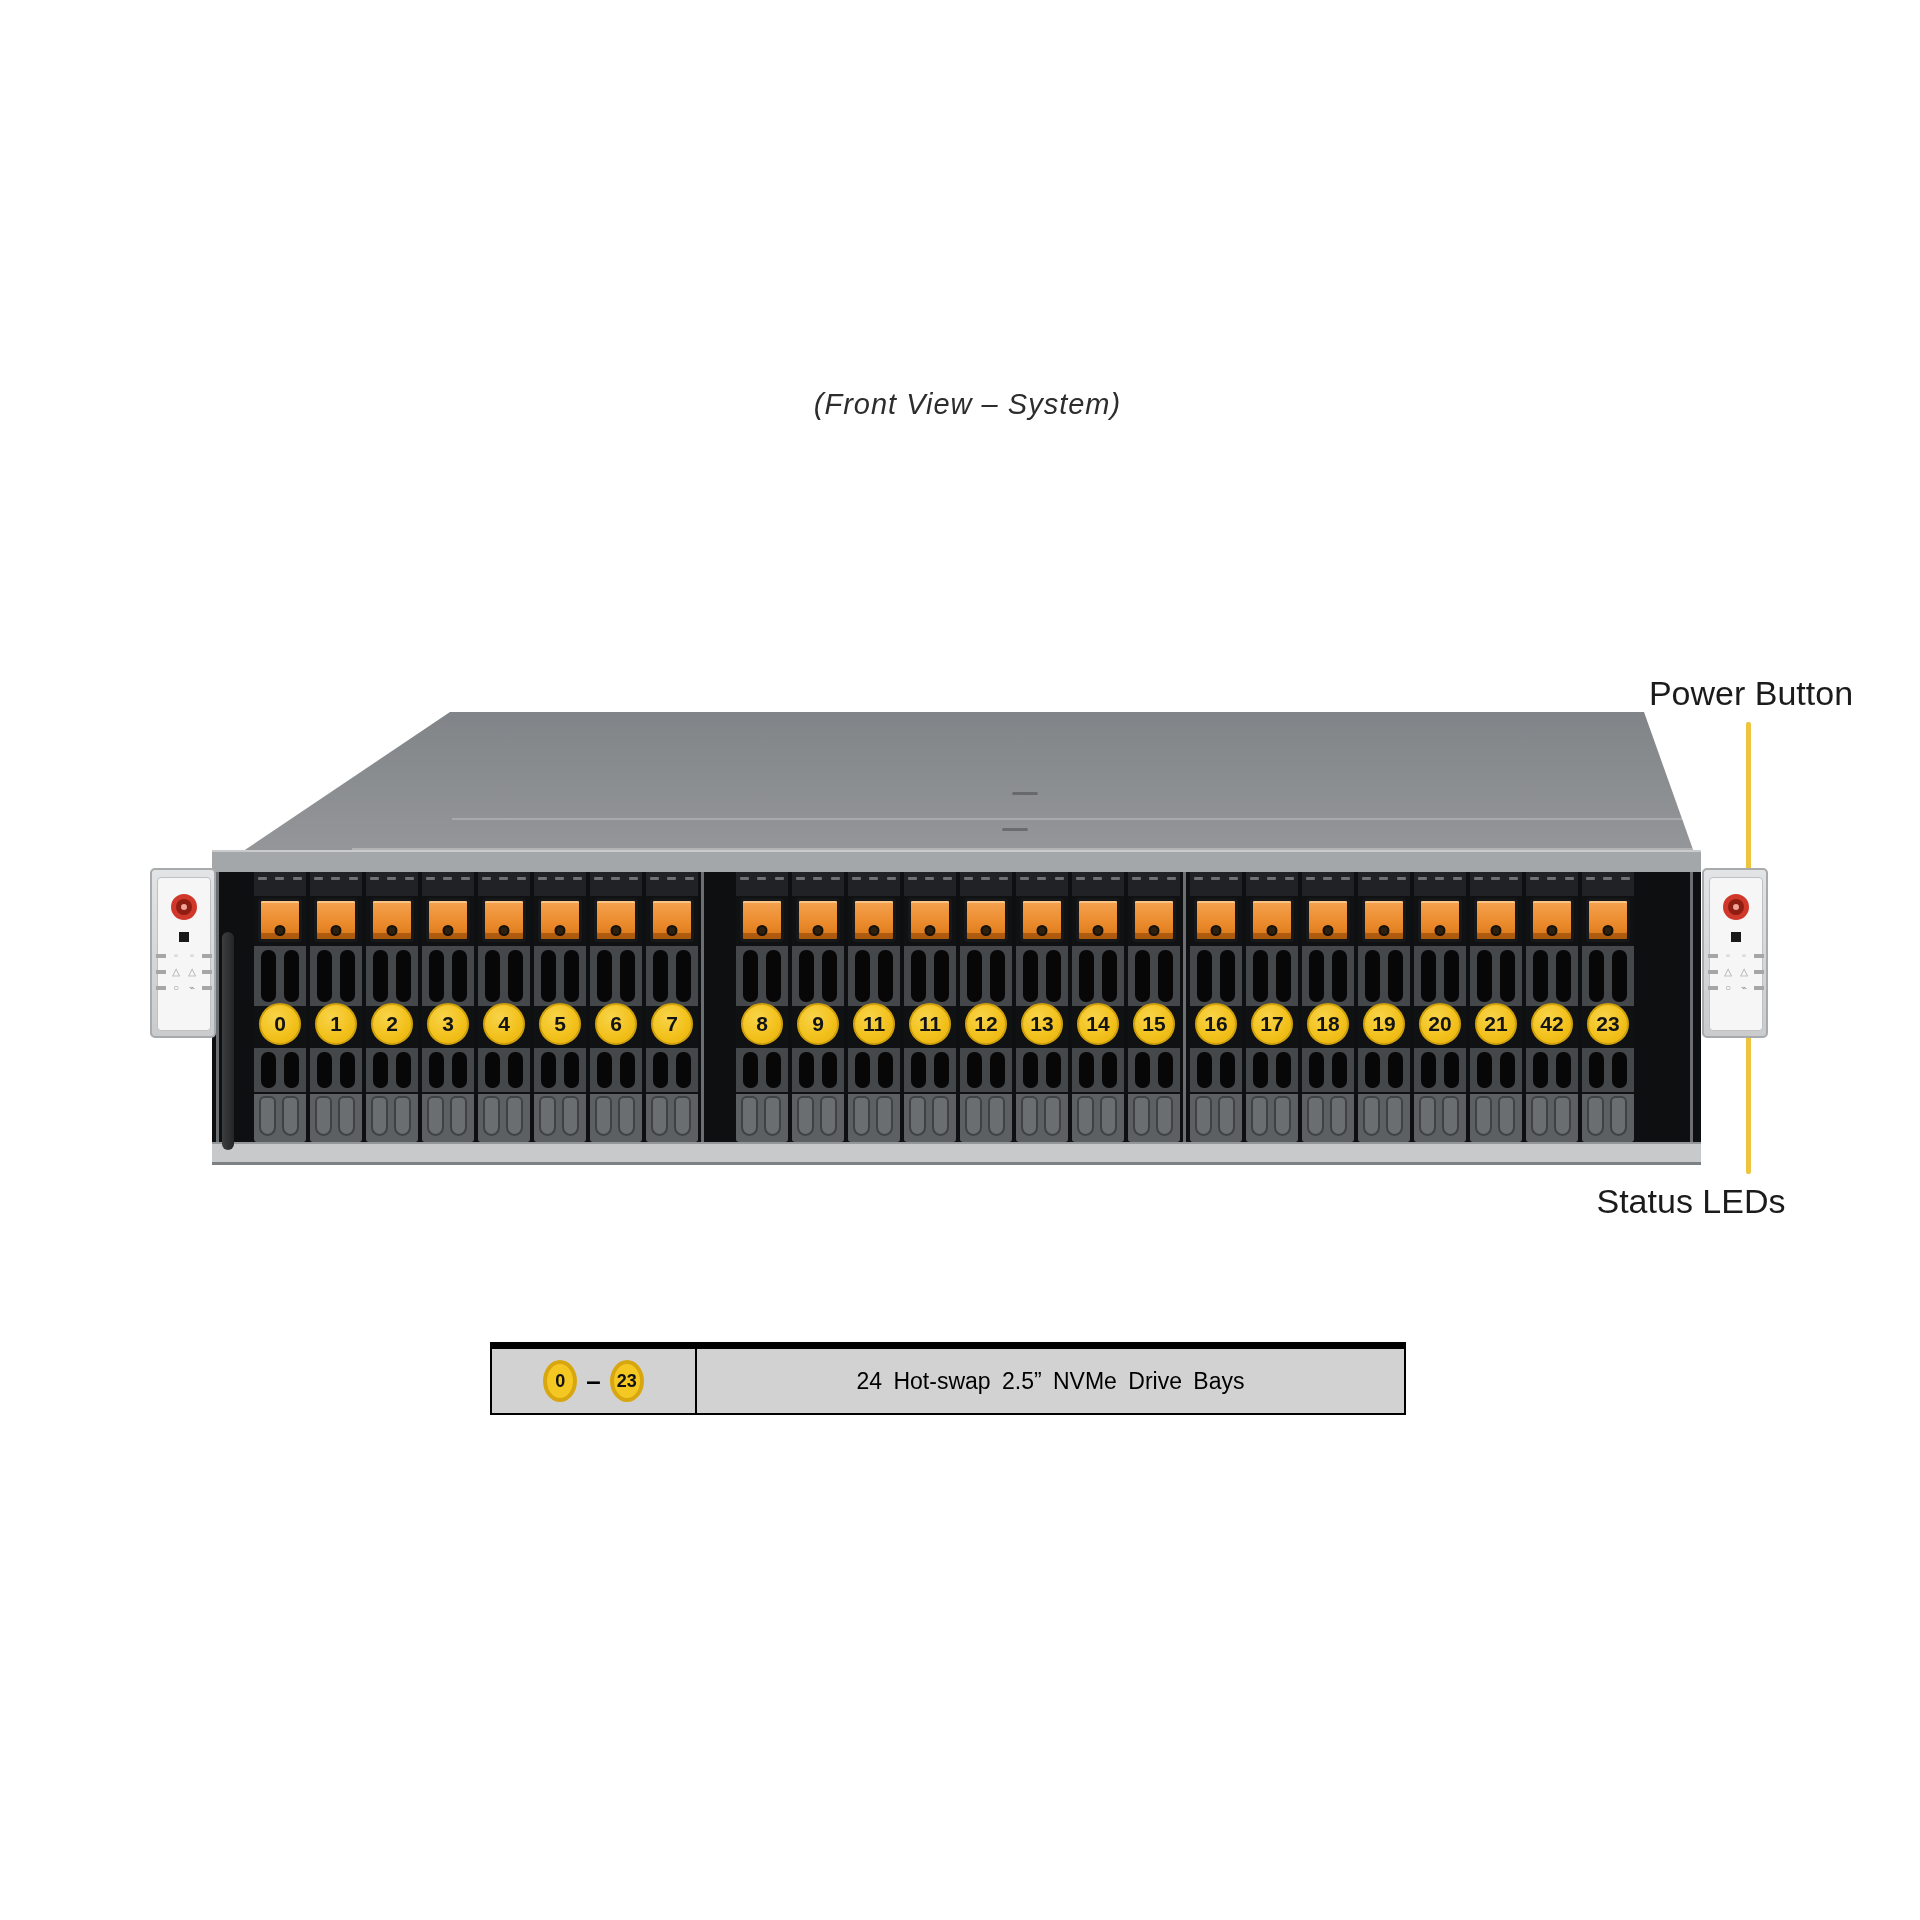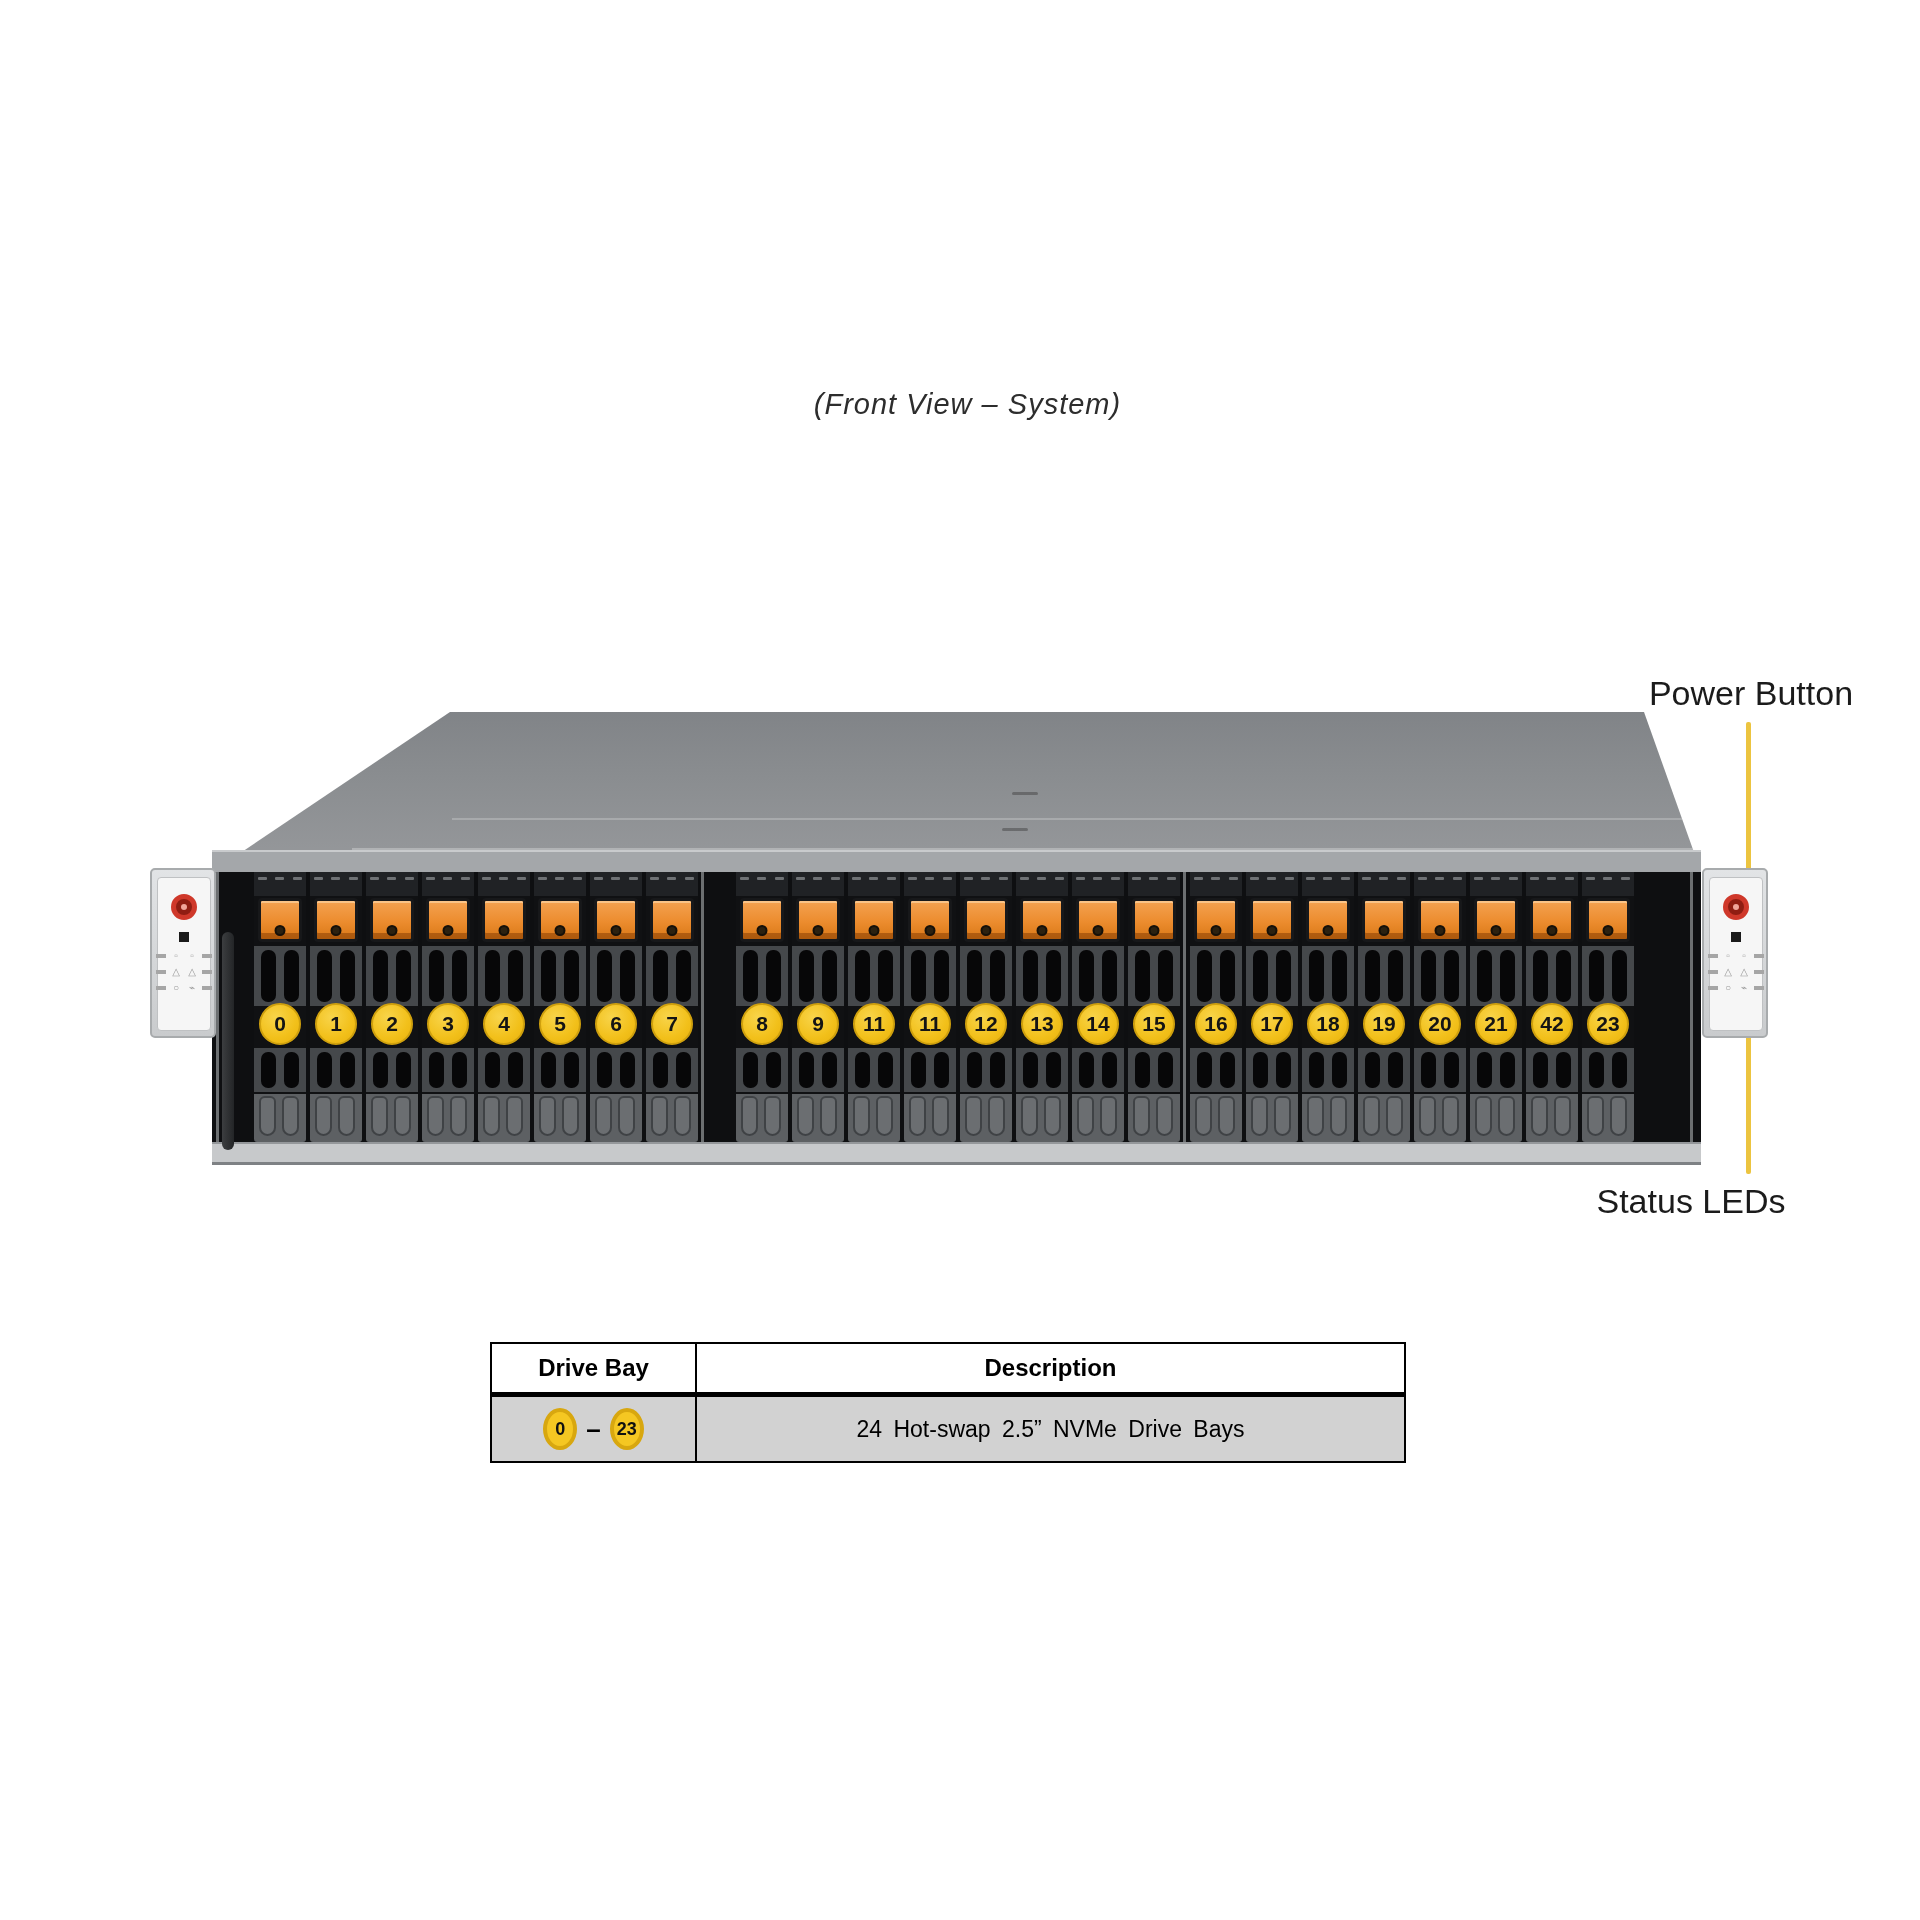--- a/index.html
+++ b/index.html
@@ -717,24 +717,20 @@
             <span class="led-glyph">⌁</span>
             <span class="led-dash"></span>
           </div>
         </div>
     </div>
   </div>
   <div class="abs handle"></div>
 </div>
 
 <div class="abs spec-table">
-  <div class="t-row t-head">
-    <div class="t-col1">Drive Bay</div>
-    <div class="t-col2">Description</div>
-  </div>
   <div class="t-sep"></div>
   <div class="t-row t-data">
     <div class="t-col1">
       <div class="bay-range">
         <div class="bay-oval">0</div>
         <div class="range-dash">–</div>
         <div class="bay-oval">23</div>
       </div>
     </div>
     <div class="t-col2">24 Hot-swap 2.5” NVMe Drive Bays</div>

